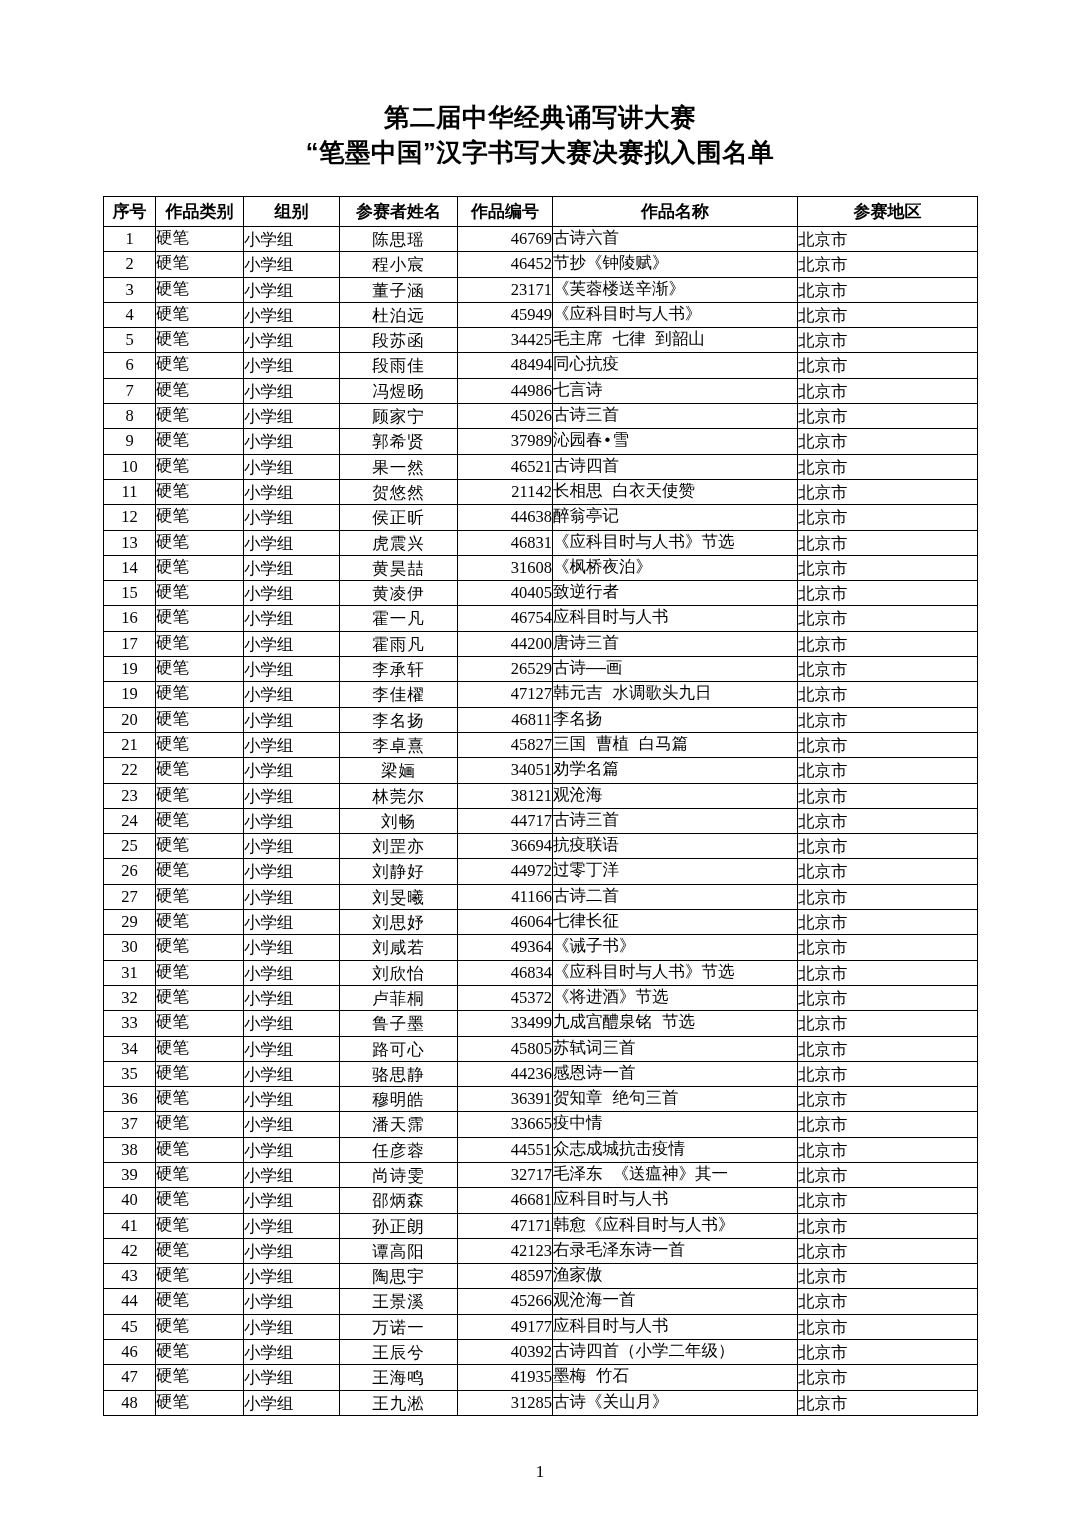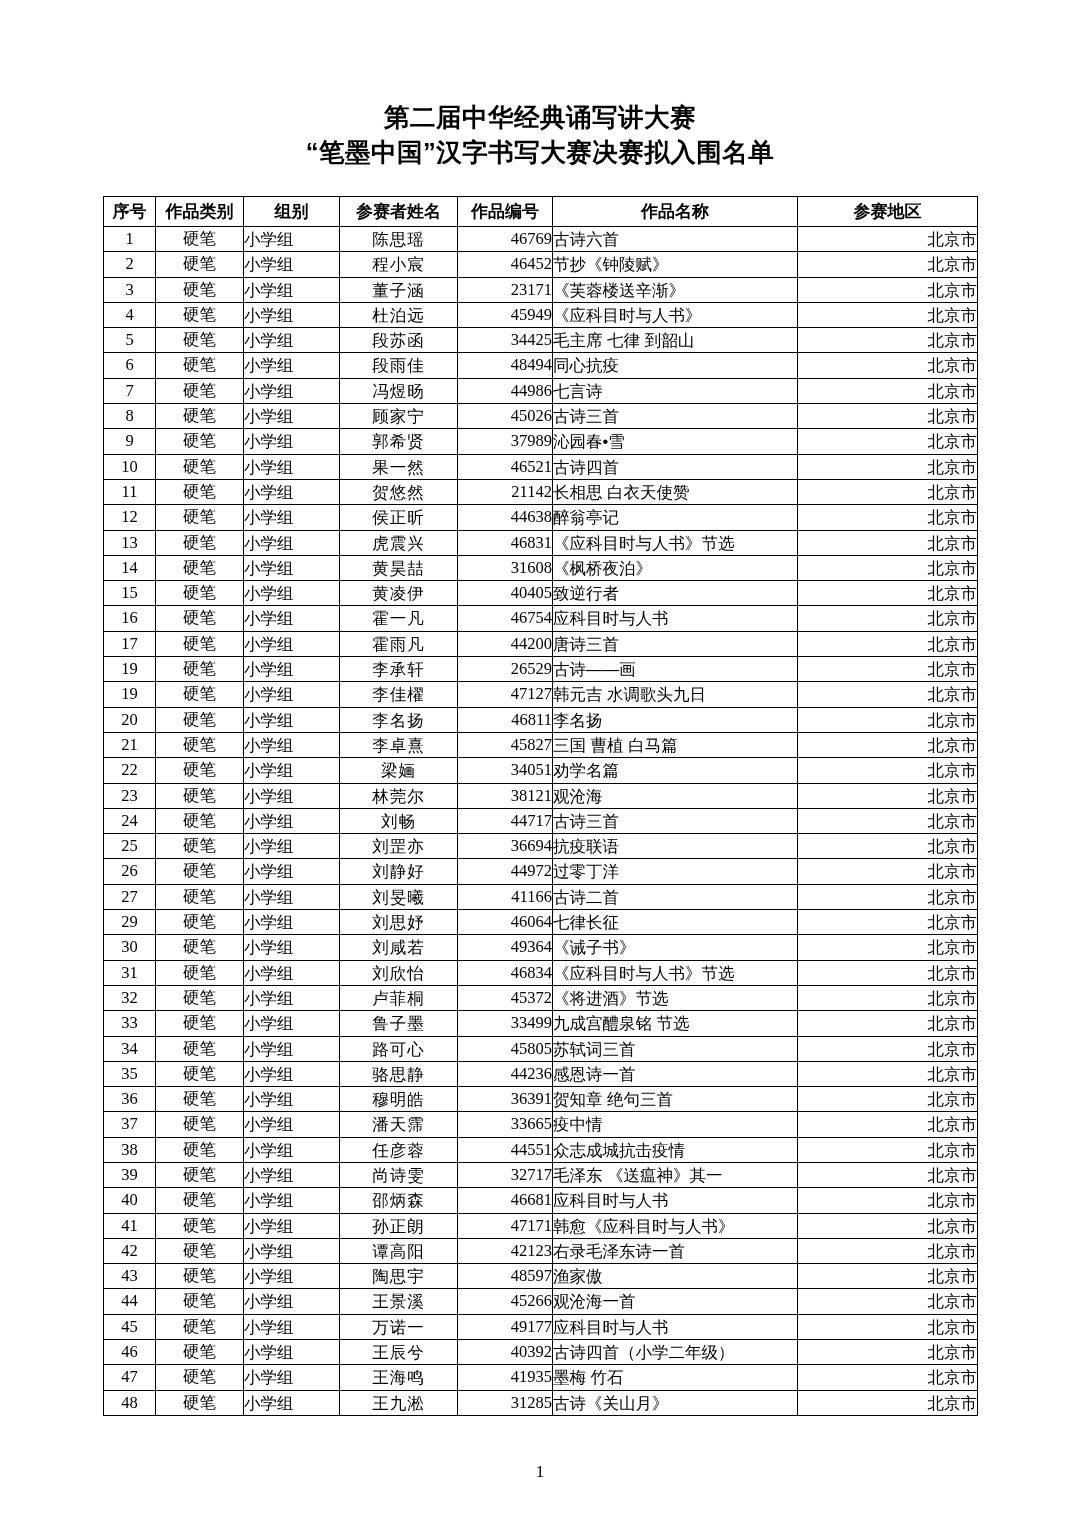--- a/index.html
+++ b/index.html
@@ -59,26 +59,26 @@
   }
   table.roster th {
     font-family: "Liberation Sans", "DejaVu Sans", sans-serif;
     font-weight: bold;
     font-size: 17px;
     text-align: center;
     height: 29px;
     line-height: 29px;
   }
   td.c-idx   { text-align: center; font-family: "Liberation Serif", "DejaVu Serif", serif; font-size: 17px; }
-  td.c-cat   { text-align: center; font-family: Liberation Serif, serif; font-size: 16.5px; }
+  td.c-cat   { font-family: Liberation Mono, monospace; font-size: 16.5px; }
   td.c-grp   { text-align: left; font-family: "Liberation Sans", "DejaVu Sans", sans-serif; font-size: 16.5px; }
   td.c-name  { text-align: center; font-family: "Liberation Sans", "DejaVu Sans", sans-serif; font-size: 16.5px; letter-spacing: 1px; }
   td.c-code  { text-align: right; font-family: "Liberation Serif", "DejaVu Serif", serif; font-size: 17px; }
-  td.c-work  { text-align: left; padding-left: 6px; font-family: Liberation Sans, sans-serif; font-size: 16.5px; }
-  td.c-area  { text-align: right; font-family: "Liberation Sans", "DejaVu Sans", sans-serif; font-size: 16.5px; }
+  td.c-work  { text-align: left; padding-left: 6px; font-family: Liberation Mono, monospace; font-size: 16.5px; }
+  td.c-area  { text-align: left; font-family: "Liberation Sans", "DejaVu Sans", sans-serif; font-size: 16.5px; }
 
   col.w-idx  { width: 52px; }
   col.w-cat  { width: 88px; }
   col.w-grp  { width: 96px; }
   col.w-name { width: 118px; }
   col.w-code { width: 95px; }
   col.w-work { width: 245px; }
   col.w-area { width: 180px; }
 
   .page-number {

